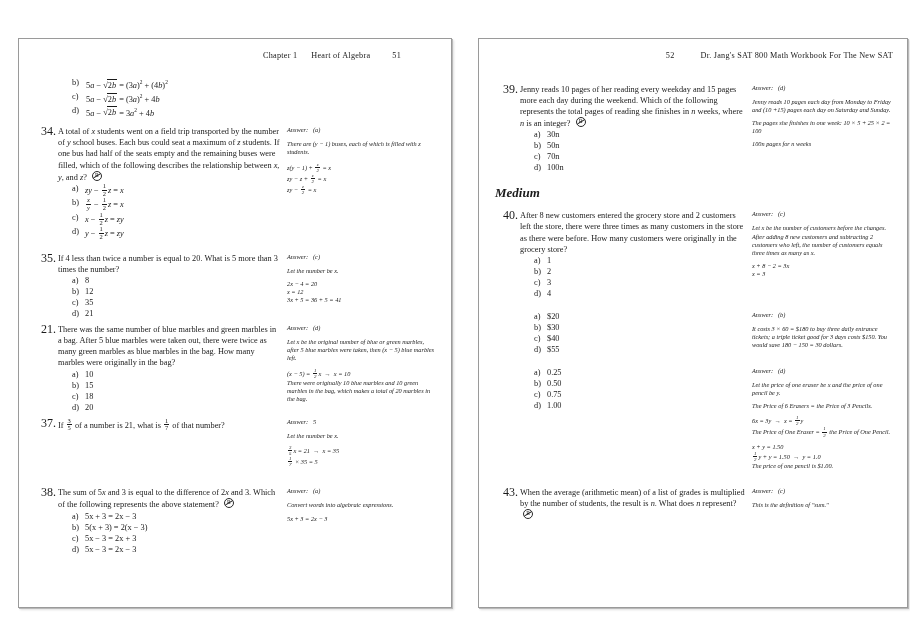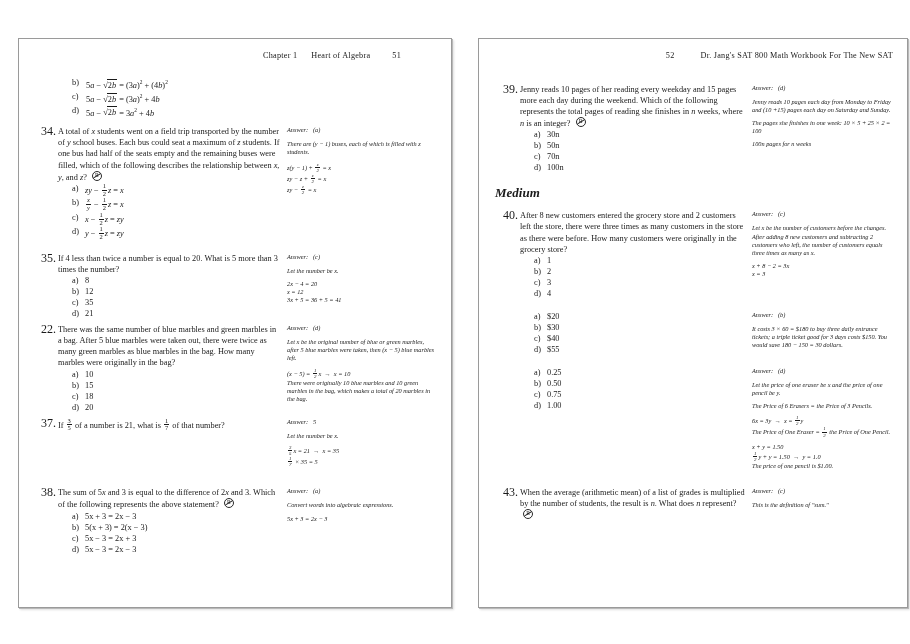--- a/index.html
+++ b/index.html
@@ -284,21 +284,21 @@
           <div class="ans-para">Let the number be x.</div>
           <div class="ans-line">2x − 4 = 20</div>
           <div class="ans-line">x = 12</div>
           <div class="ans-line">3x + 5 = 36 + 5 = 41</div>
         </div>
       </div>
 
       <div class="qblock">
         <div class="qmain">
           <div class="qnum-row">
-            <div class="qnum">22.</div>
+            <div class="qnum">21.</div>
             <div class="qtext">There was the same number of blue marbles and green marbles in a bag. After 5 blue marbles were taken out, there were twice as many green marbles as blue marbles in the bag. How many marbles were originally in the bag?</div>
           </div>
           <div class="choices">
             <div class="choice">
                 <span class="lbl">a)</span>
                 <span class="val">10</span>
               </div>
             <div class="choice">
                 <span class="lbl">b)</span>
                 <span class="val">15</span>

